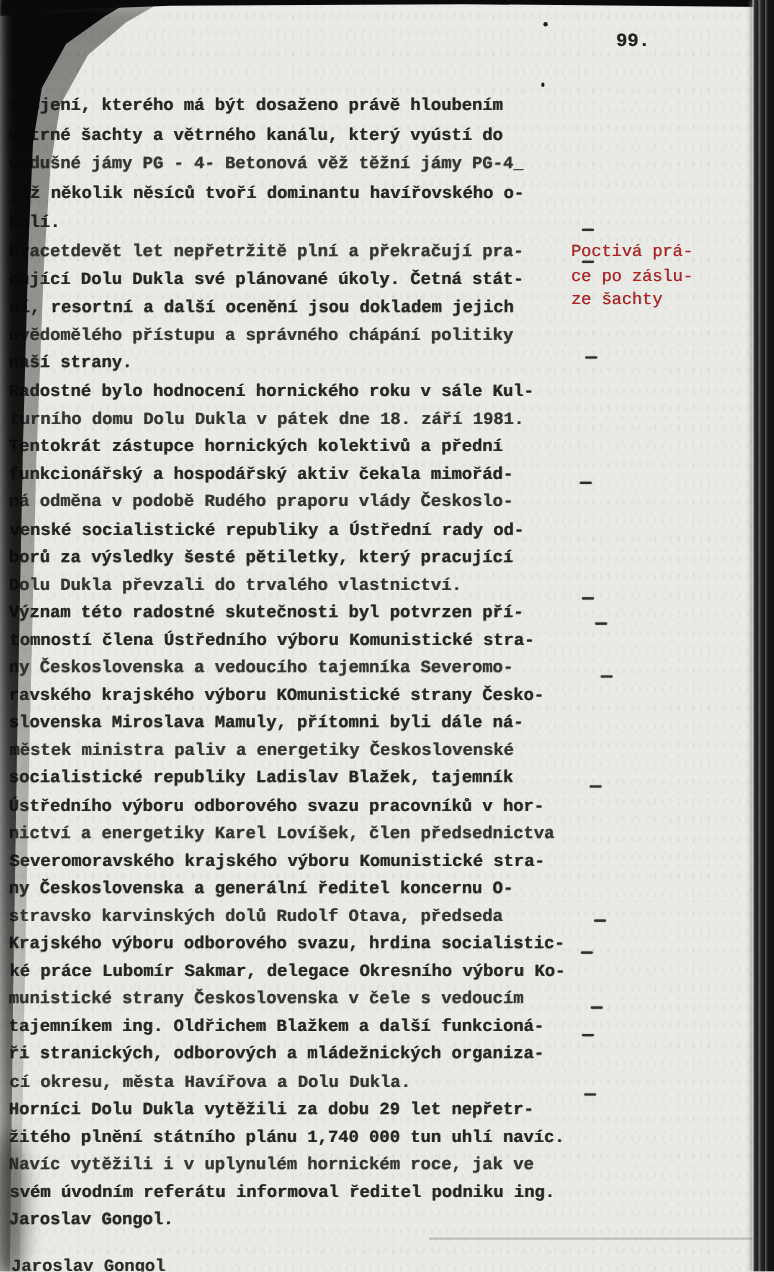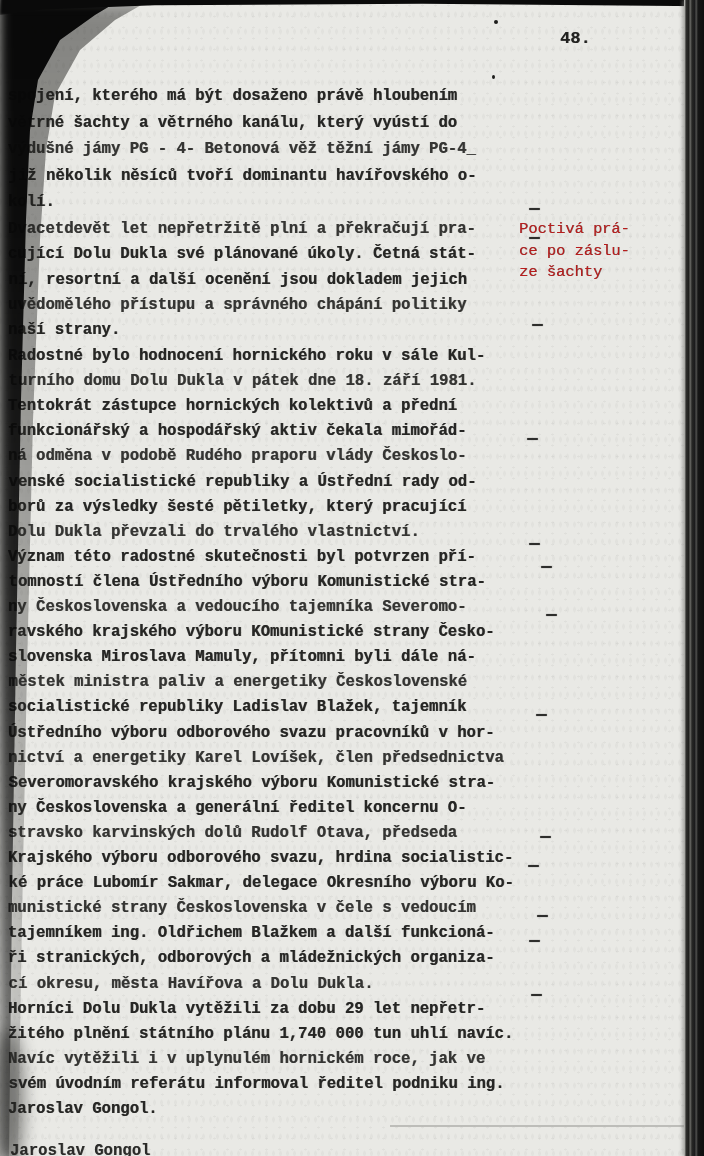--- a/index.html
+++ b/index.html
@@ -92,21 +92,21 @@
     background:rgba(30,30,28,0.5);border-radius:45%;filter:blur(8px);
   }
 </style>
 </head>
 <body>
 
 <div class="page"></div>
 <div class="grain"></div>
 
 <div class="text-layer">
-  <div class="page-number">48.</div>
+  <div class="page-number">99.</div>
   <div id="body-text">
       <div class="line" style="top: 88px;">spojení, kterého má být dosaženo právě hloubením</div>
       <div class="line" style="top: 114.5px;">větrné šachty a větrného kanálu, který vyústí do</div>
       <div class="line" style="top: 141px;">výdušné jámy PG - 4- Betonová věž těžní jámy PG-4_</div>
       <div class="line" style="top: 167.5px;">již několik něsíců tvoří dominantu havířovského o-</div>
       <div class="line" style="top: 194px;">kolí.</div>
       <div class="line" style="top: 221px;">Dvacetdevět let nepřetržitě plní a překračují pra-</div>
       <div class="line" style="top: 246.3px;">cující Dolu Dukla své plánované úkoly. Četná stát-</div>
       <div class="line" style="top: 271.6px;">ní, resortní a další ocenění jsou dokladem jejich</div>
       <div class="line" style="top: 296.9px;">uvědomělého přístupu a správného chápání politiky</div>

